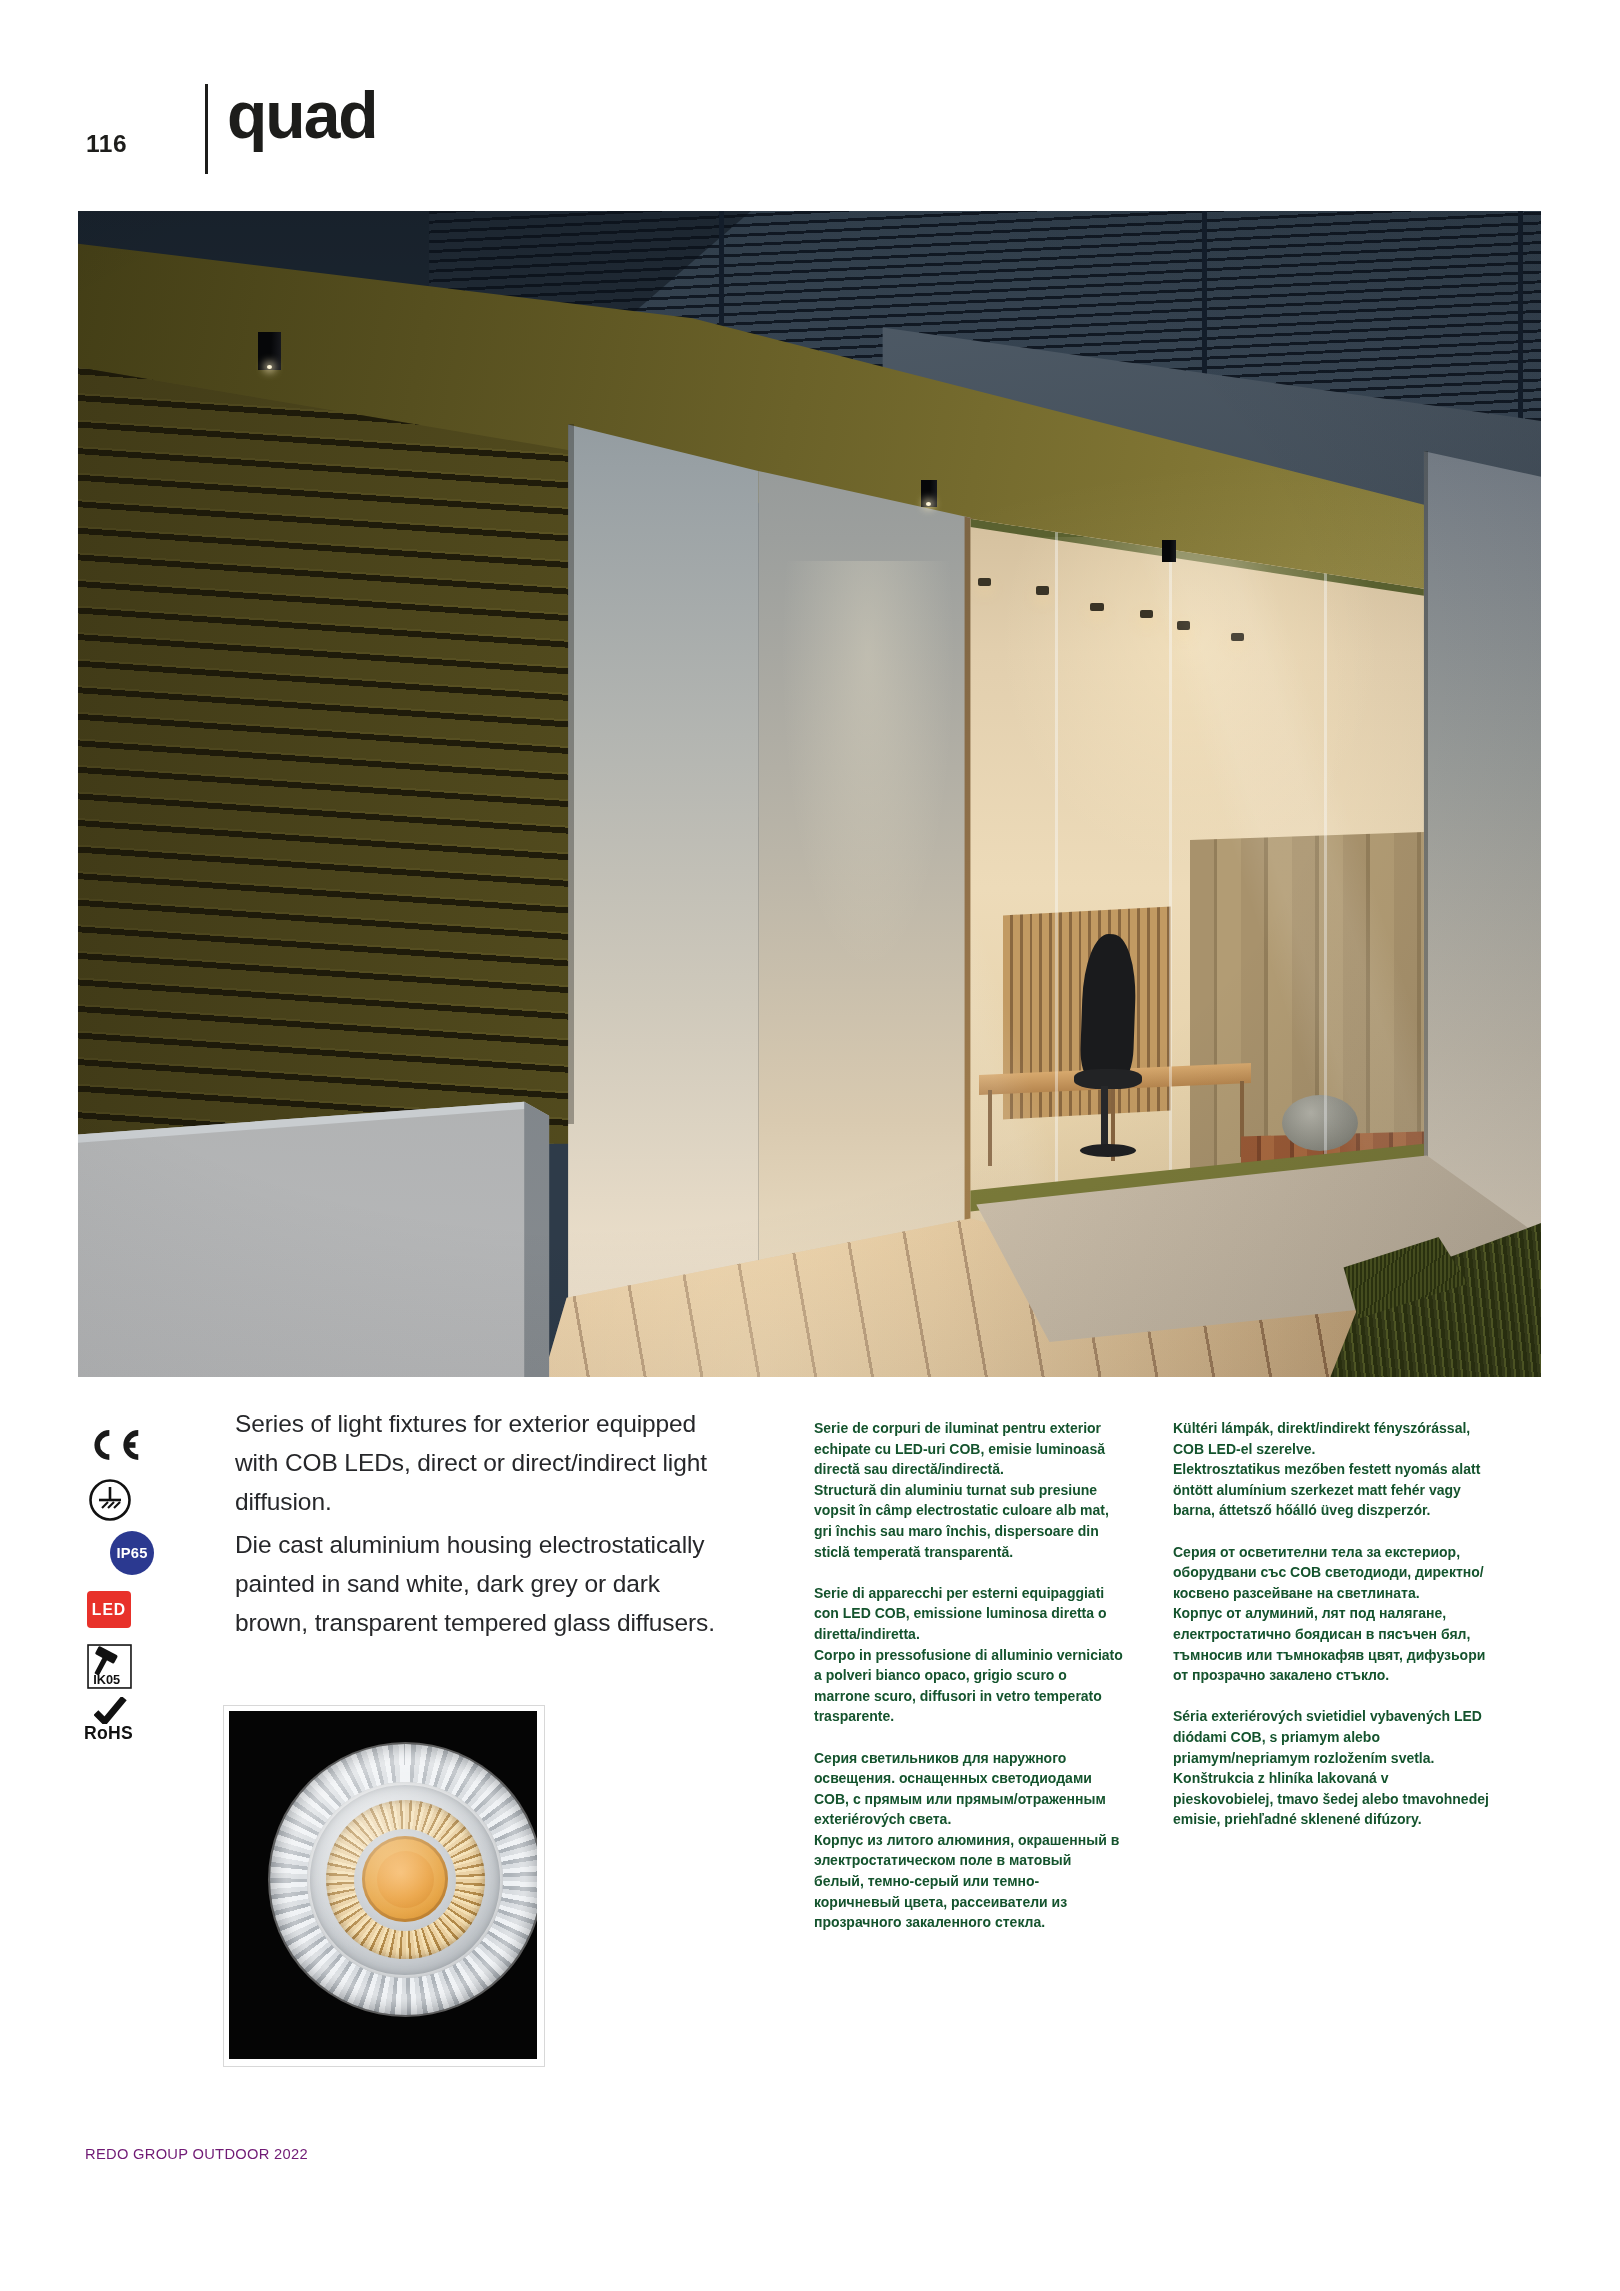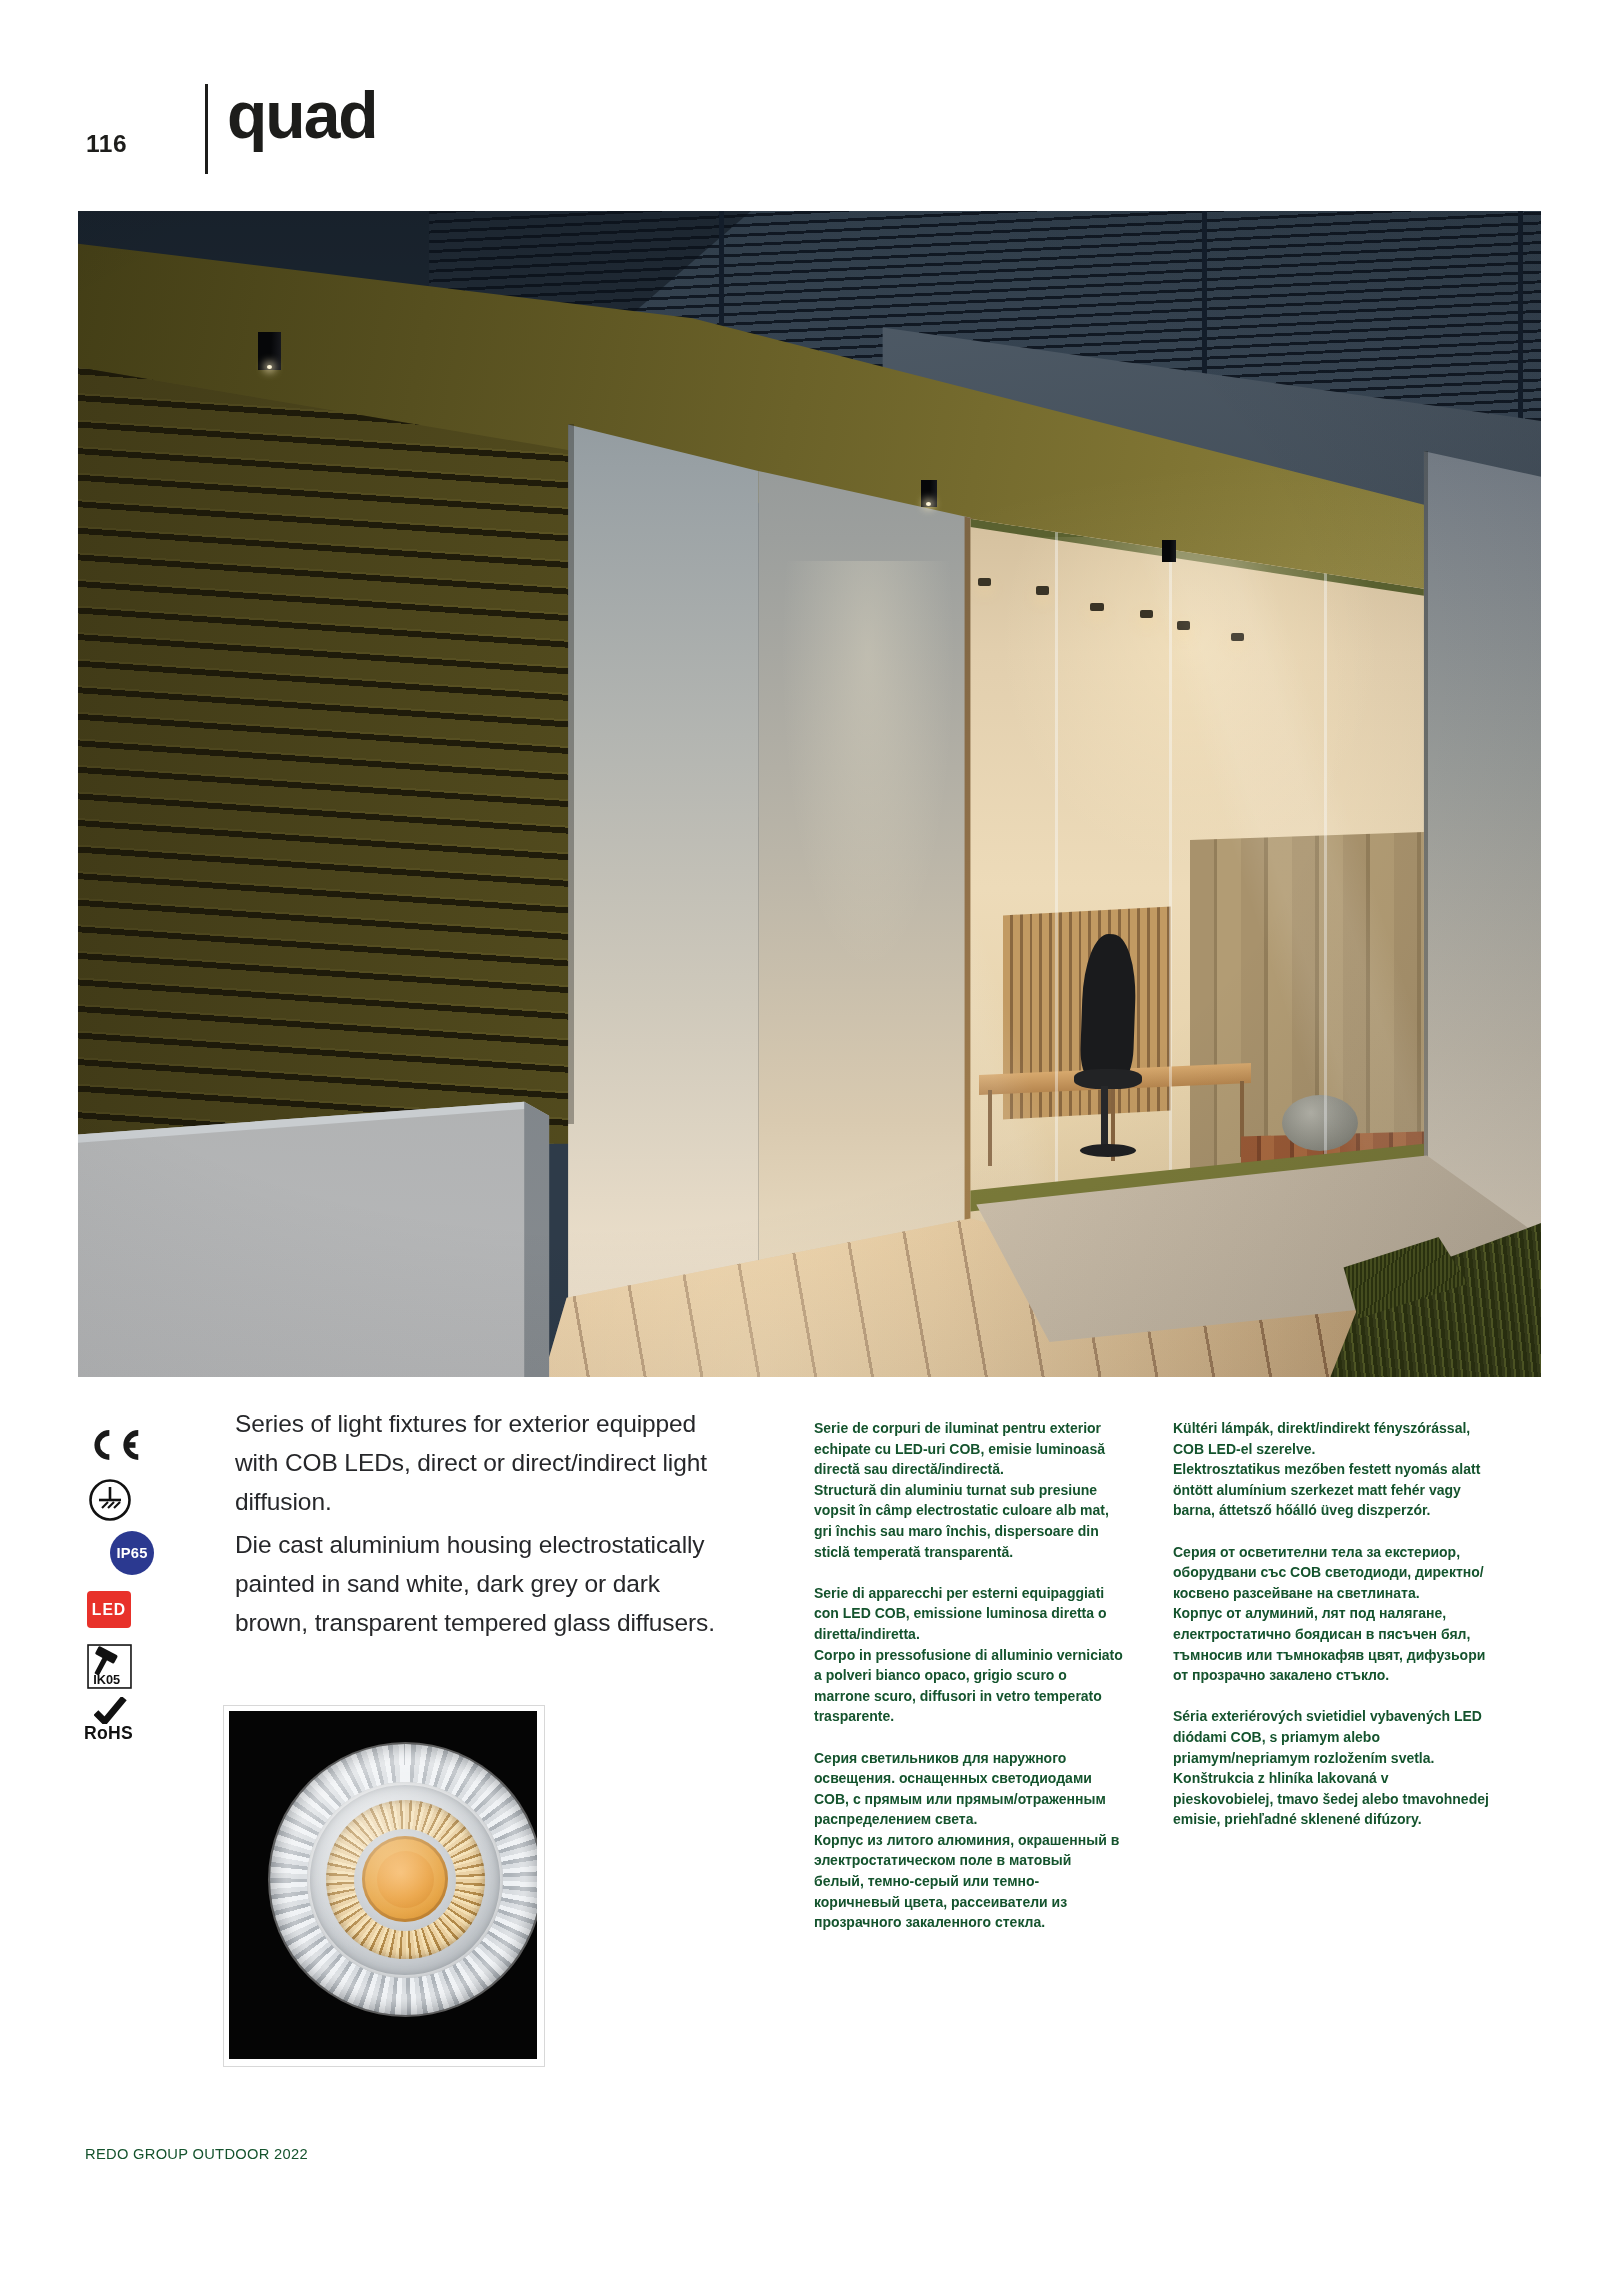--- a/index.html
+++ b/index.html
@@ -131,21 +131,21 @@
      background:radial-gradient(#dfe2e5,#b9bec3);}
   .ring5{left:133px;top:125px;width:86px;height:86px;
      background:radial-gradient(circle at 45% 40%,#f4b75c,#e59d35 60%,#cc8322);
      box-shadow:inset 0 0 0 2.9px rgba(120,70,15,.35);}
   .ring6{left:148px;top:140px;width:57px;height:57px;
      background:radial-gradient(circle at 42% 38%,#f6b35a,#e99b33 55%,#d3851f);}
   .ring-hl{left:41px;top:33px;width:271px;height:271px;
      background:radial-gradient(circle at 38% 30%,rgba(255,255,255,.4),transparent 50%);}
 
   
-  .footer{left:85px;top:2146px;font-size:14.7px;letter-spacing:0.3px;color:#14532d;}
+  .footer{left:85px;top:2146px;font-size:14.7px;letter-spacing:0.3px;color:#701a75;}
 </style>
 </head>
 <body>
 
 <div class="abs page-number">116</div>
 <div class="abs header-rule"></div>
 <div class="abs page-title">quad</div>
 
 <div class="abs hero">
   <div class="hl-top"></div>
@@ -257,21 +257,21 @@
 <div class="abs col-small col-mid">
   <div class="lang-block">
     <p>Serie de corpuri de iluminat pentru exterior echipate cu LED-uri COB, emisie luminoasă directă sau directă/indirectă.</p>
     <p>Structură din aluminiu turnat sub presiune vopsit în câmp electrostatic culoare alb mat, gri închis sau maro închis, dispersoare din sticlă temperată transparentă.</p>
   </div>
   <div class="lang-block">
     <p>Serie di apparecchi per esterni equipaggiati con LED COB, emissione luminosa diretta o diretta/indiretta.</p>
     <p>Corpo in pressofusione di alluminio verniciato a polveri bianco opaco, grigio scuro o marrone scuro, diffusori in vetro temperato trasparente.</p>
   </div>
   <div class="lang-block">
-    <p>Серия светильников для наружного освещения. оснащенных светодиодами COB, с прямым или прямым/отраженным распределением света.</p>
+    <p>Серия светильников для наружного освещения. оснащенных светодиодами COB, с прямым или прямым/отраженным exteriérových света.</p>
     <p>Корпус из литого алюминия, окрашенный в электростатическом поле в матовый белый, темно-серый или темно-коричневый цвета, рассеиватели из прозрачного закаленного стекла.</p>
   </div>
 </div>
 
 <div class="abs col-small col-right">
   <div class="lang-block">
     <p>Kültéri lámpák, direkt/indirekt fényszórással, COB LED-el szerelve.</p>
     <p>Elektrosztatikus mezőben festett nyomás alatt öntött alumínium szerkezet matt fehér vagy barna, áttetsző hőálló üveg diszperzór.</p>
   </div>
   <div class="lang-block">

